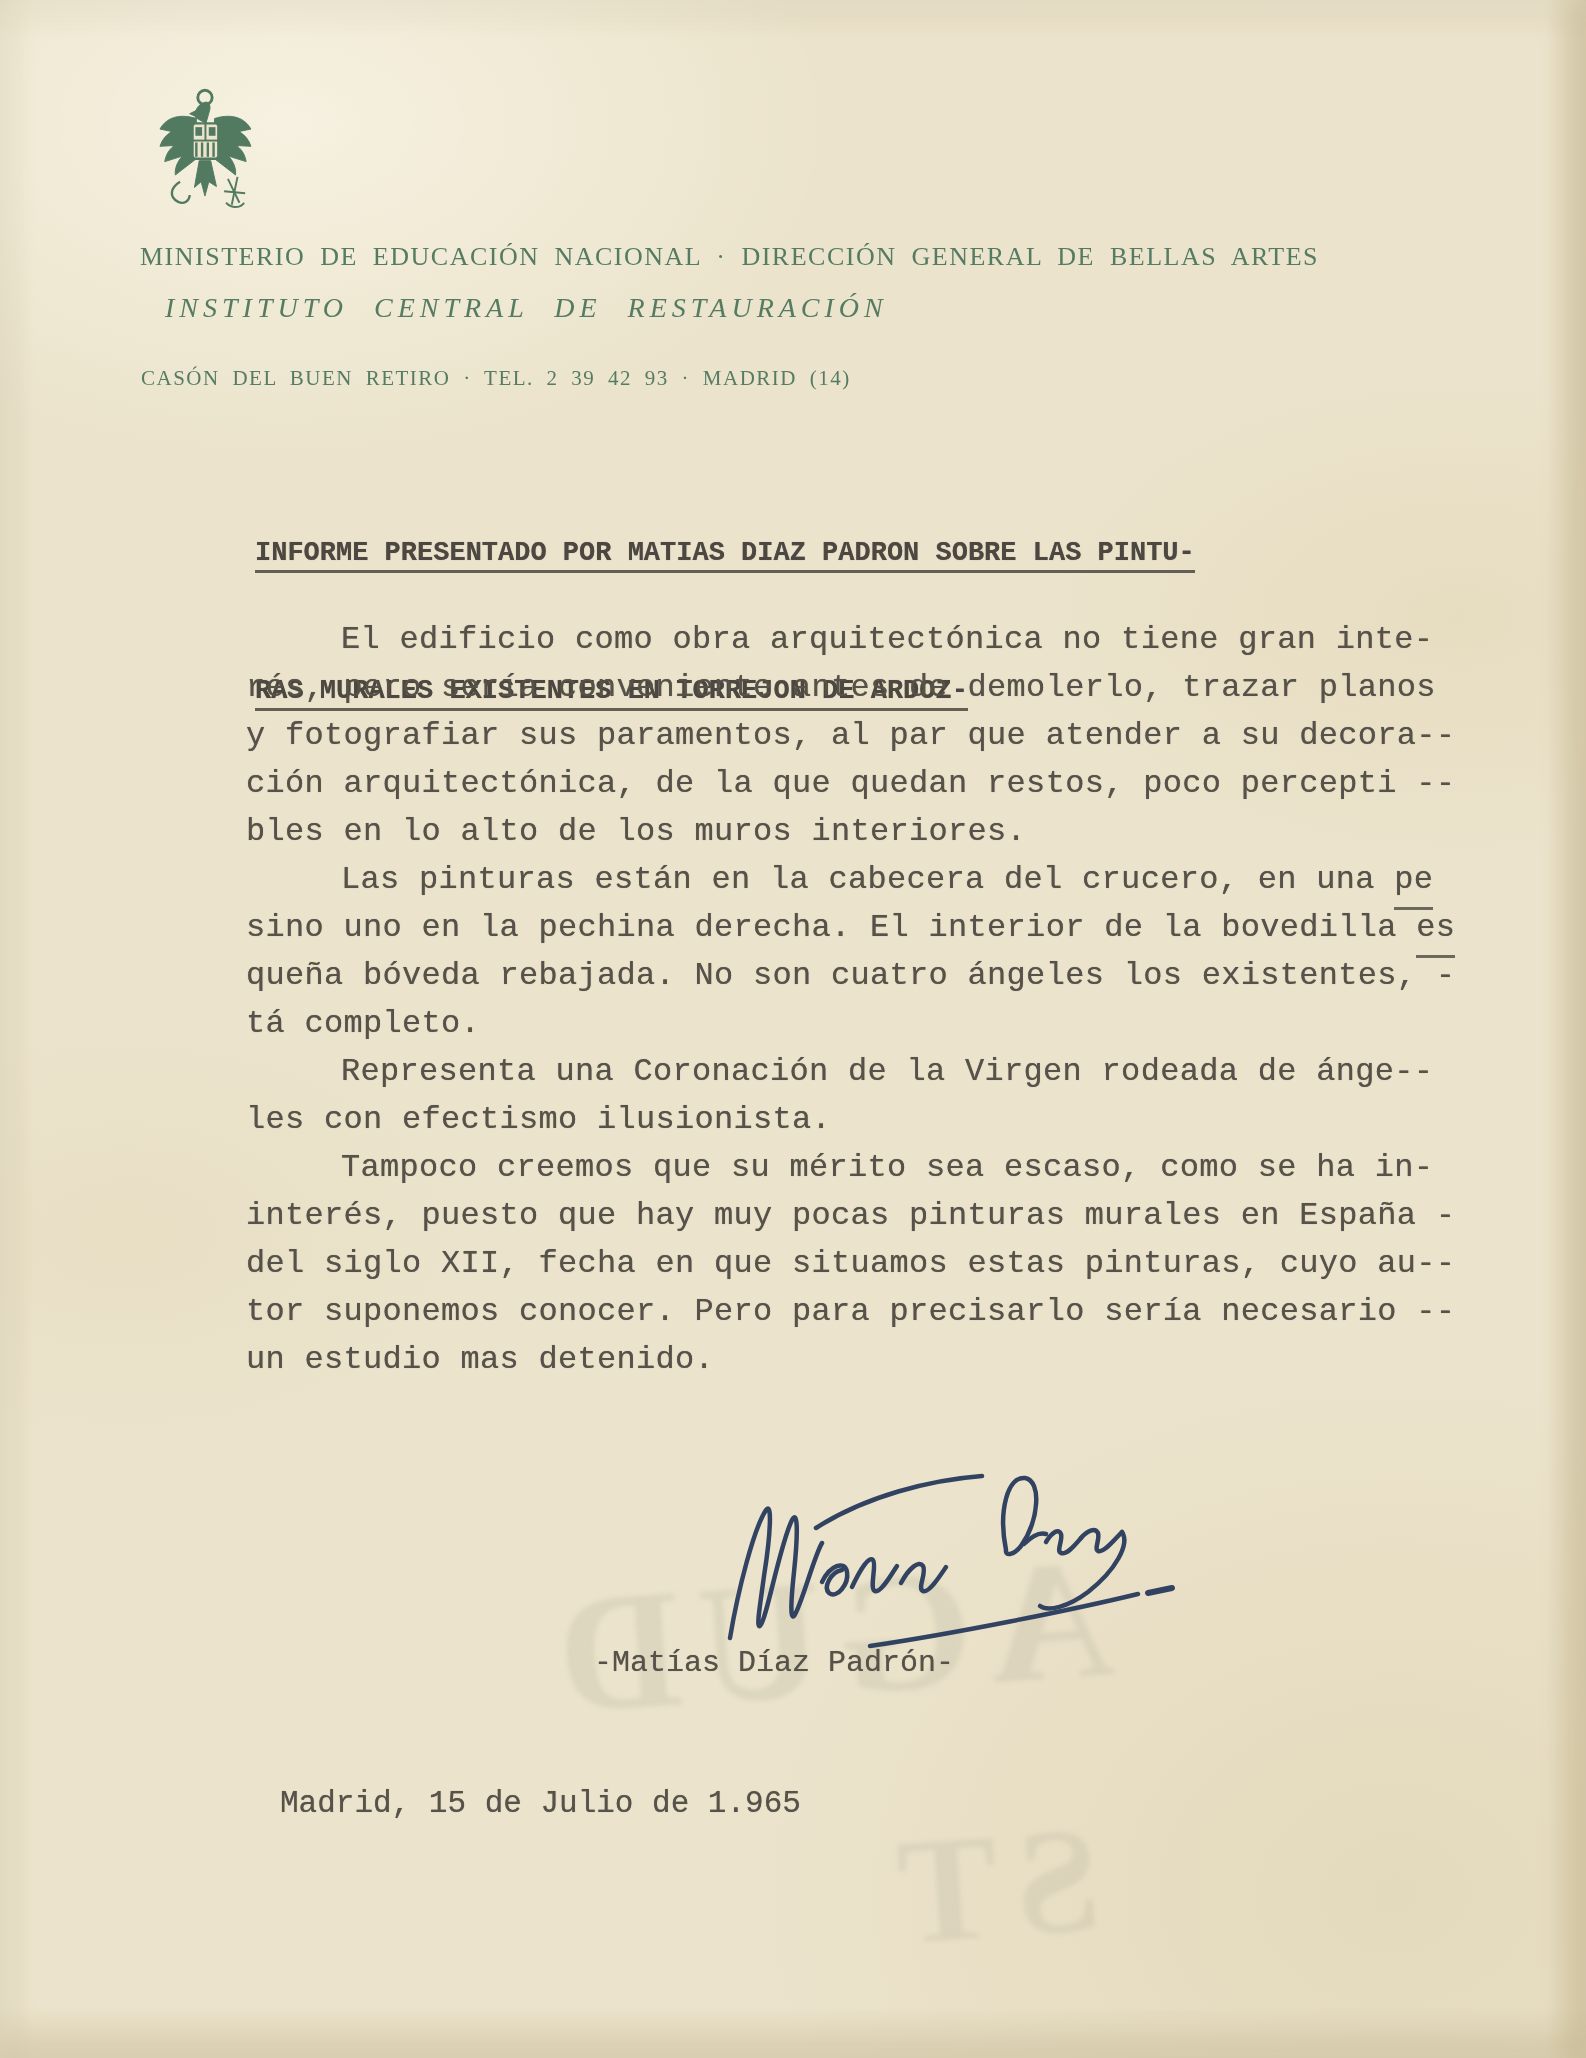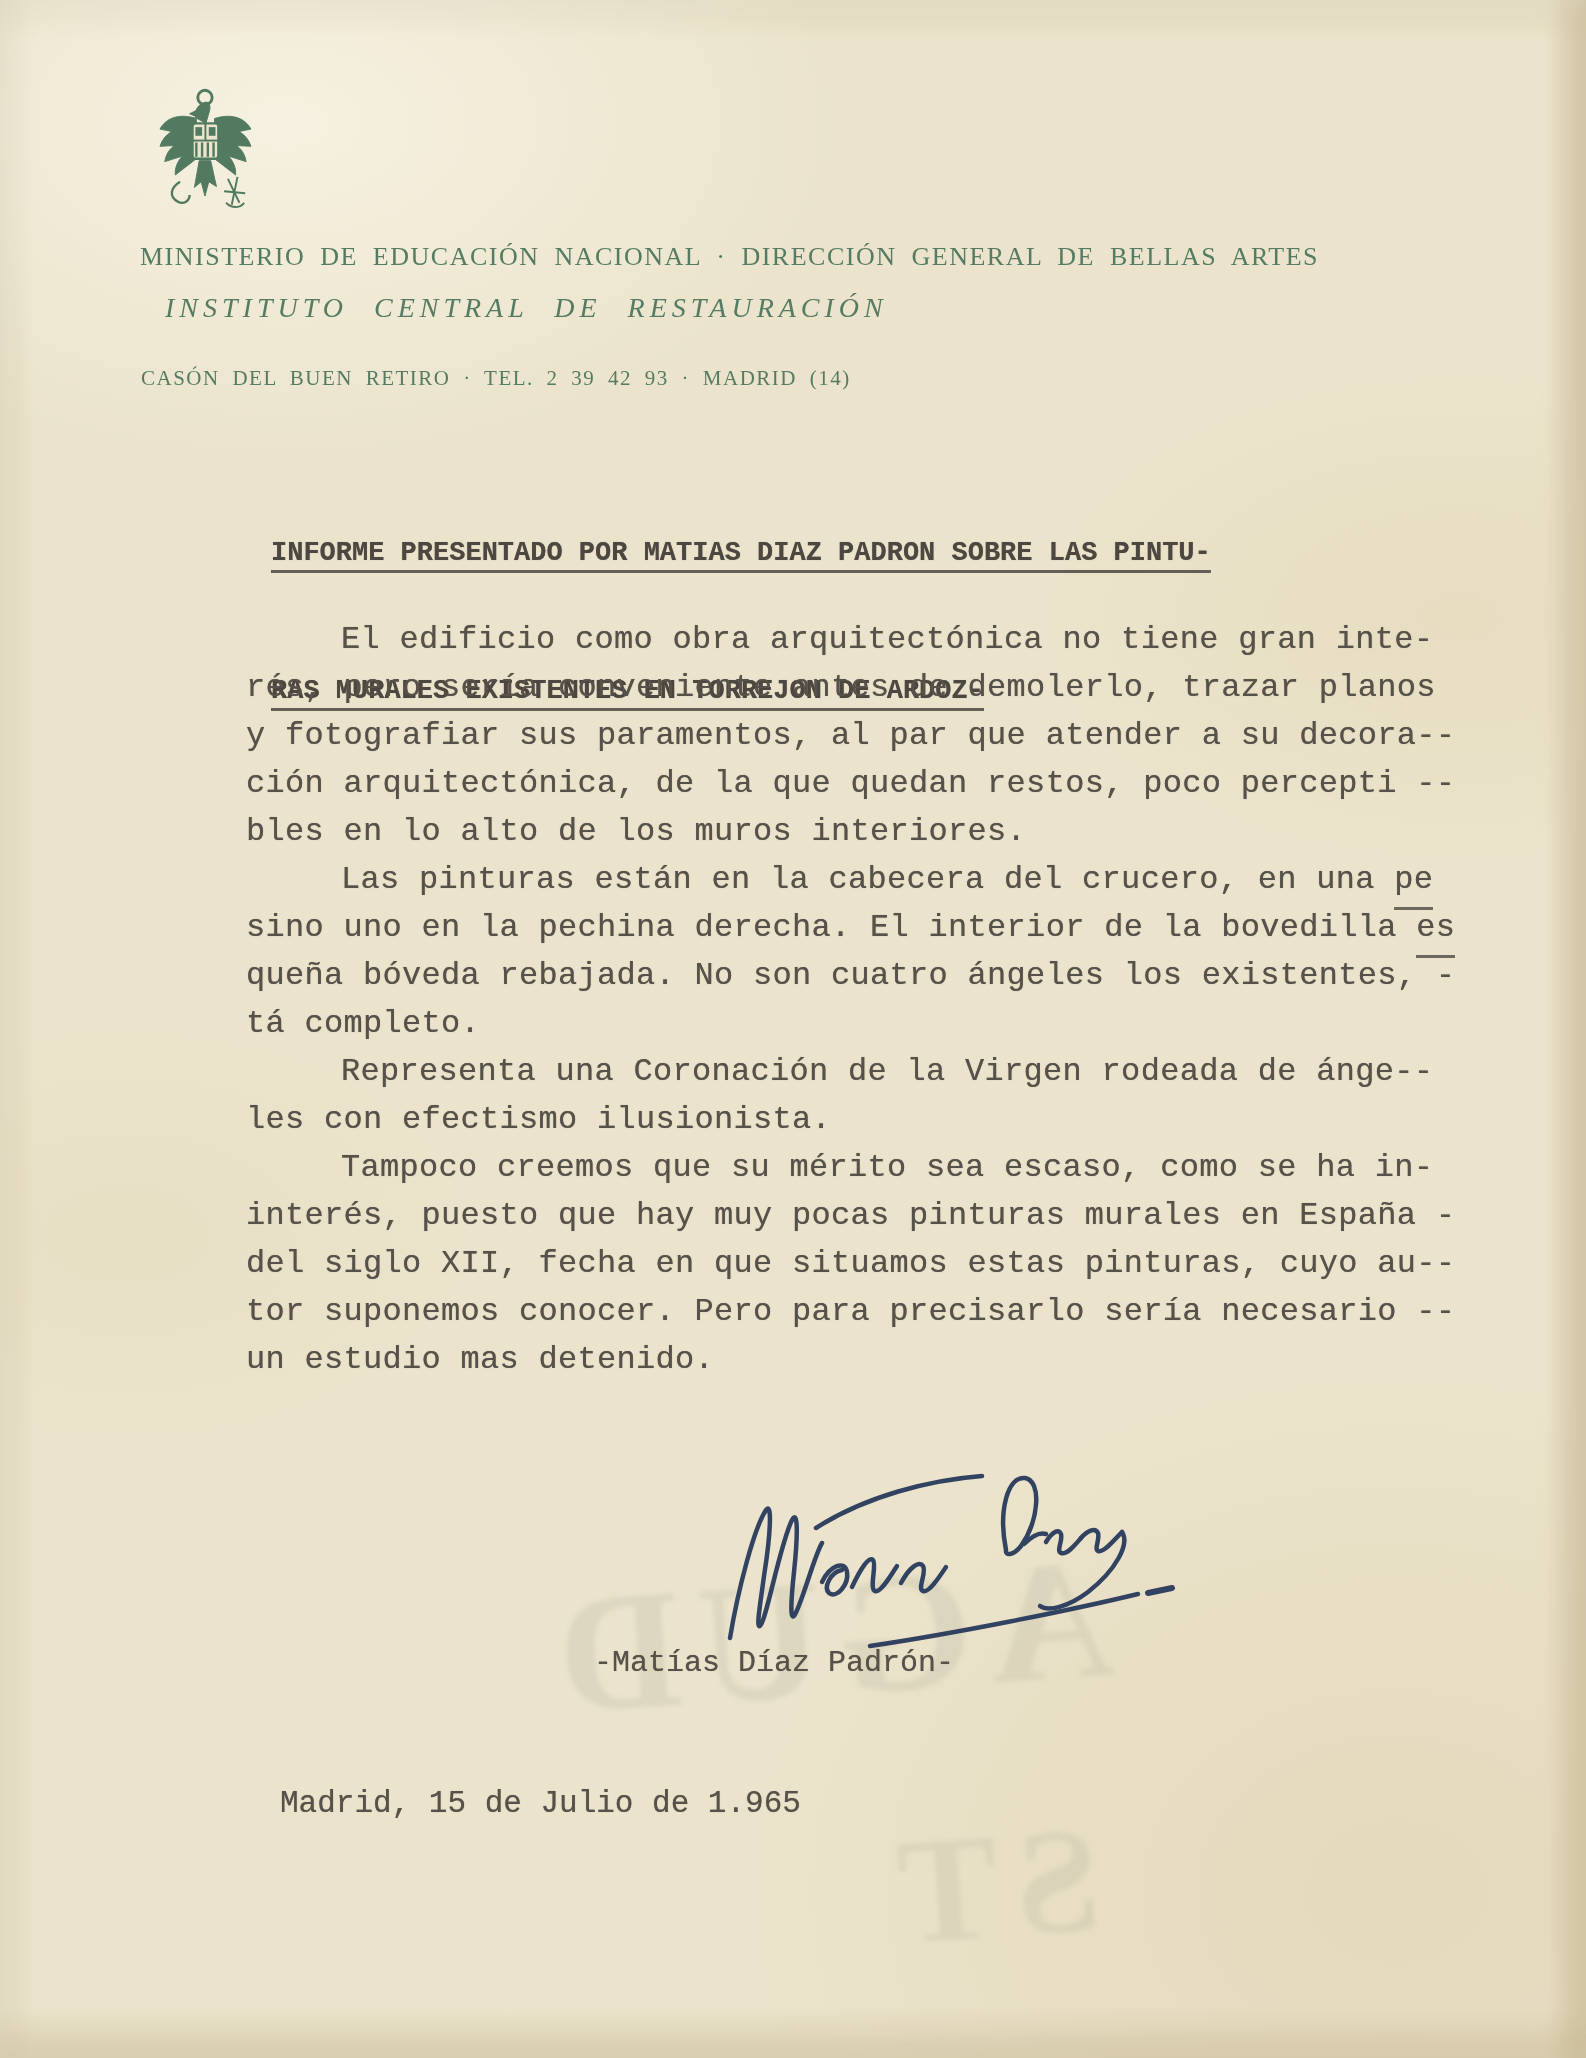--- a/index.html
+++ b/index.html
@@ -35,21 +35,21 @@
     position:absolute;left:141px;top:366px;
     color:#557c62;font-size:21px;letter-spacing:1.5px;word-spacing:6px;white-space:pre;
   }
   
   .typed{
     font-family:"Liberation Mono", monospace;
     color:#56524a;
     text-shadow:0 0 0.7px rgba(70,66,58,0.65);
   }
   .doc-title{
-    position:absolute;left:271px;top:438px;
+    position:absolute;left:255px;top:438px;
     font-size:27px;line-height:46px;font-weight:bold;
     color:#4c4841;white-space:pre;
   }
   .doc-title .tl{border-bottom:3px solid rgba(76,72,65,0.85);padding-bottom:2px;}
   .body-block{
     position:absolute;left:246px;top:616px;
     font-size:32px;line-height:48px;letter-spacing:0.3px;
   }
   .bline{white-space:pre;height:48px;}
   .indent{padding-left:95px;}

